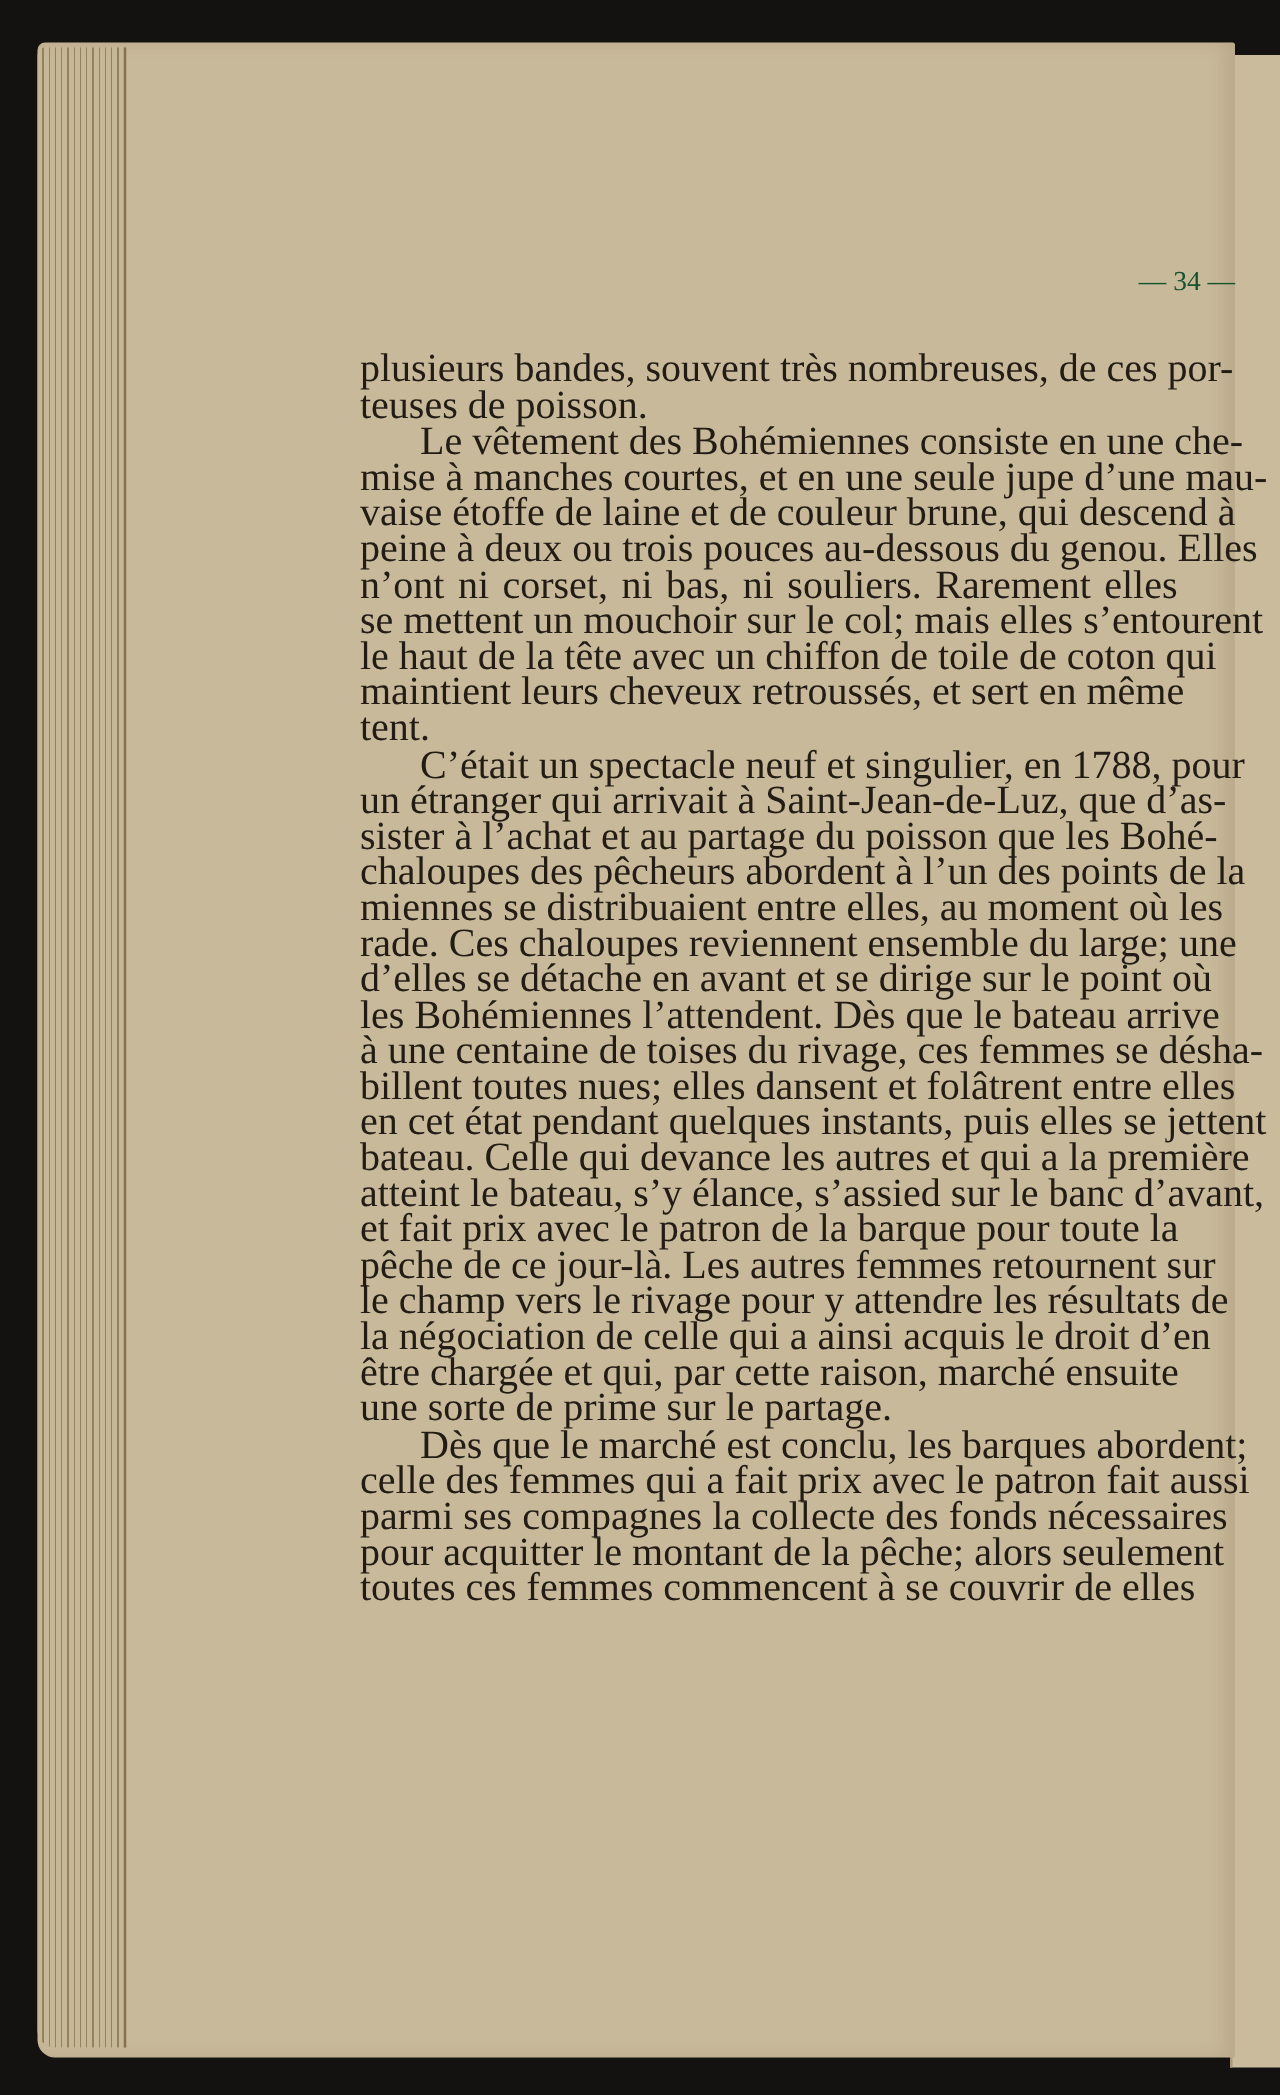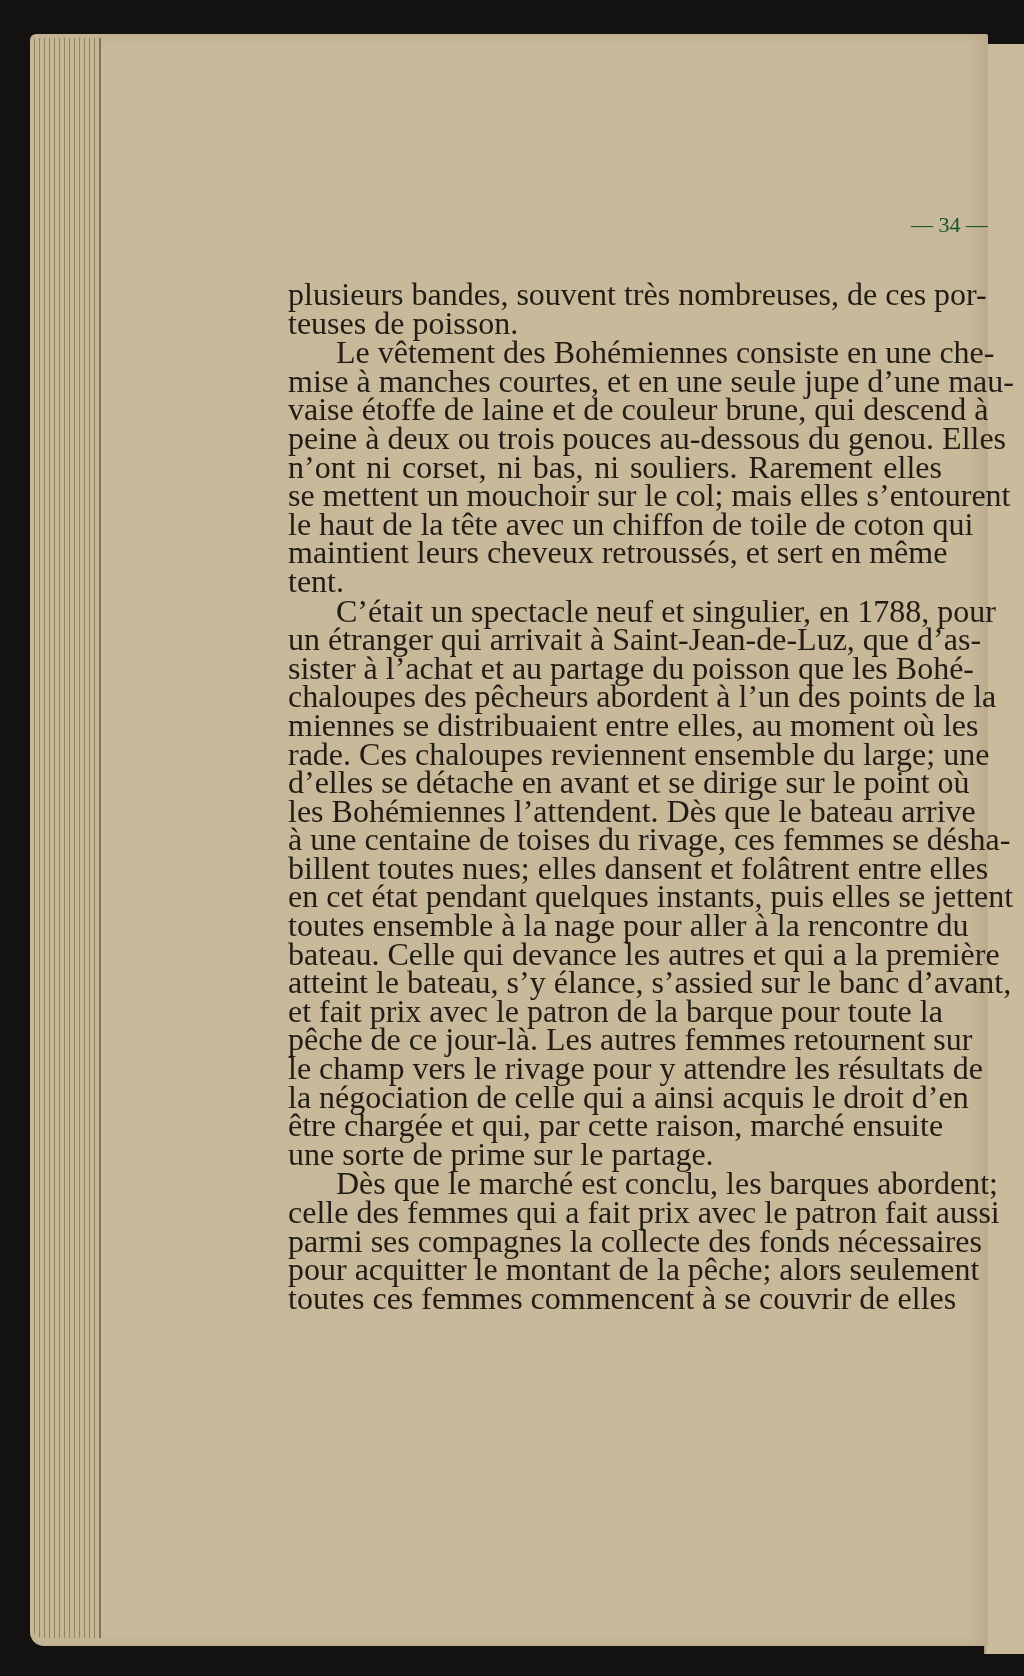--- a/index.html
+++ b/index.html
@@ -74,21 +74,20 @@
         <span class="line">un étranger qui arrivait à Saint-Jean-de-Luz, que d’as-</span>
         <span class="line">sister à l’achat et au partage du poisson que les Bohé-</span>
         <span class="line">chaloupes des pêcheurs abordent à l’un des points de la</span>
         <span class="line">miennes se distribuaient entre elles, au moment où les</span>
         <span class="line">rade. Ces chaloupes reviennent ensemble du large; une</span>
         <span class="line">d’elles se détache en avant et se dirige sur le point où</span>
         <span class="line">les Bohémiennes l’attendent. Dès que le bateau arrive</span>
         <span class="line">à une centaine de toises du rivage, ces femmes se désha-</span>
         <span class="line">billent toutes nues; elles dansent et folâtrent entre elles</span>
         <span class="line">en cet état pendant quelques instants, puis elles se jettent</span>
-        <span class="line">toutes ensemble à la nage pour aller à la rencontre du</span>
         <span class="line">bateau. Celle qui devance les autres et qui a la première</span>
         <span class="line">atteint le bateau, s’y élance, s’assied sur le banc d’avant,</span>
         <span class="line">et fait prix avec le patron de la barque pour toute la</span>
         <span class="line">pêche de ce jour-là. Les autres femmes retournent sur</span>
         <span class="line">le champ vers le rivage pour y attendre les résultats de</span>
         <span class="line">la négociation de celle qui a ainsi acquis le droit d’en</span>
         <span class="line">être chargée et qui, par cette raison, marché ensuite</span>
         <span class="line last">une sorte de prime sur le partage.</span>
       </p>
       <p class="indent" style="text-indent: 0px;">

